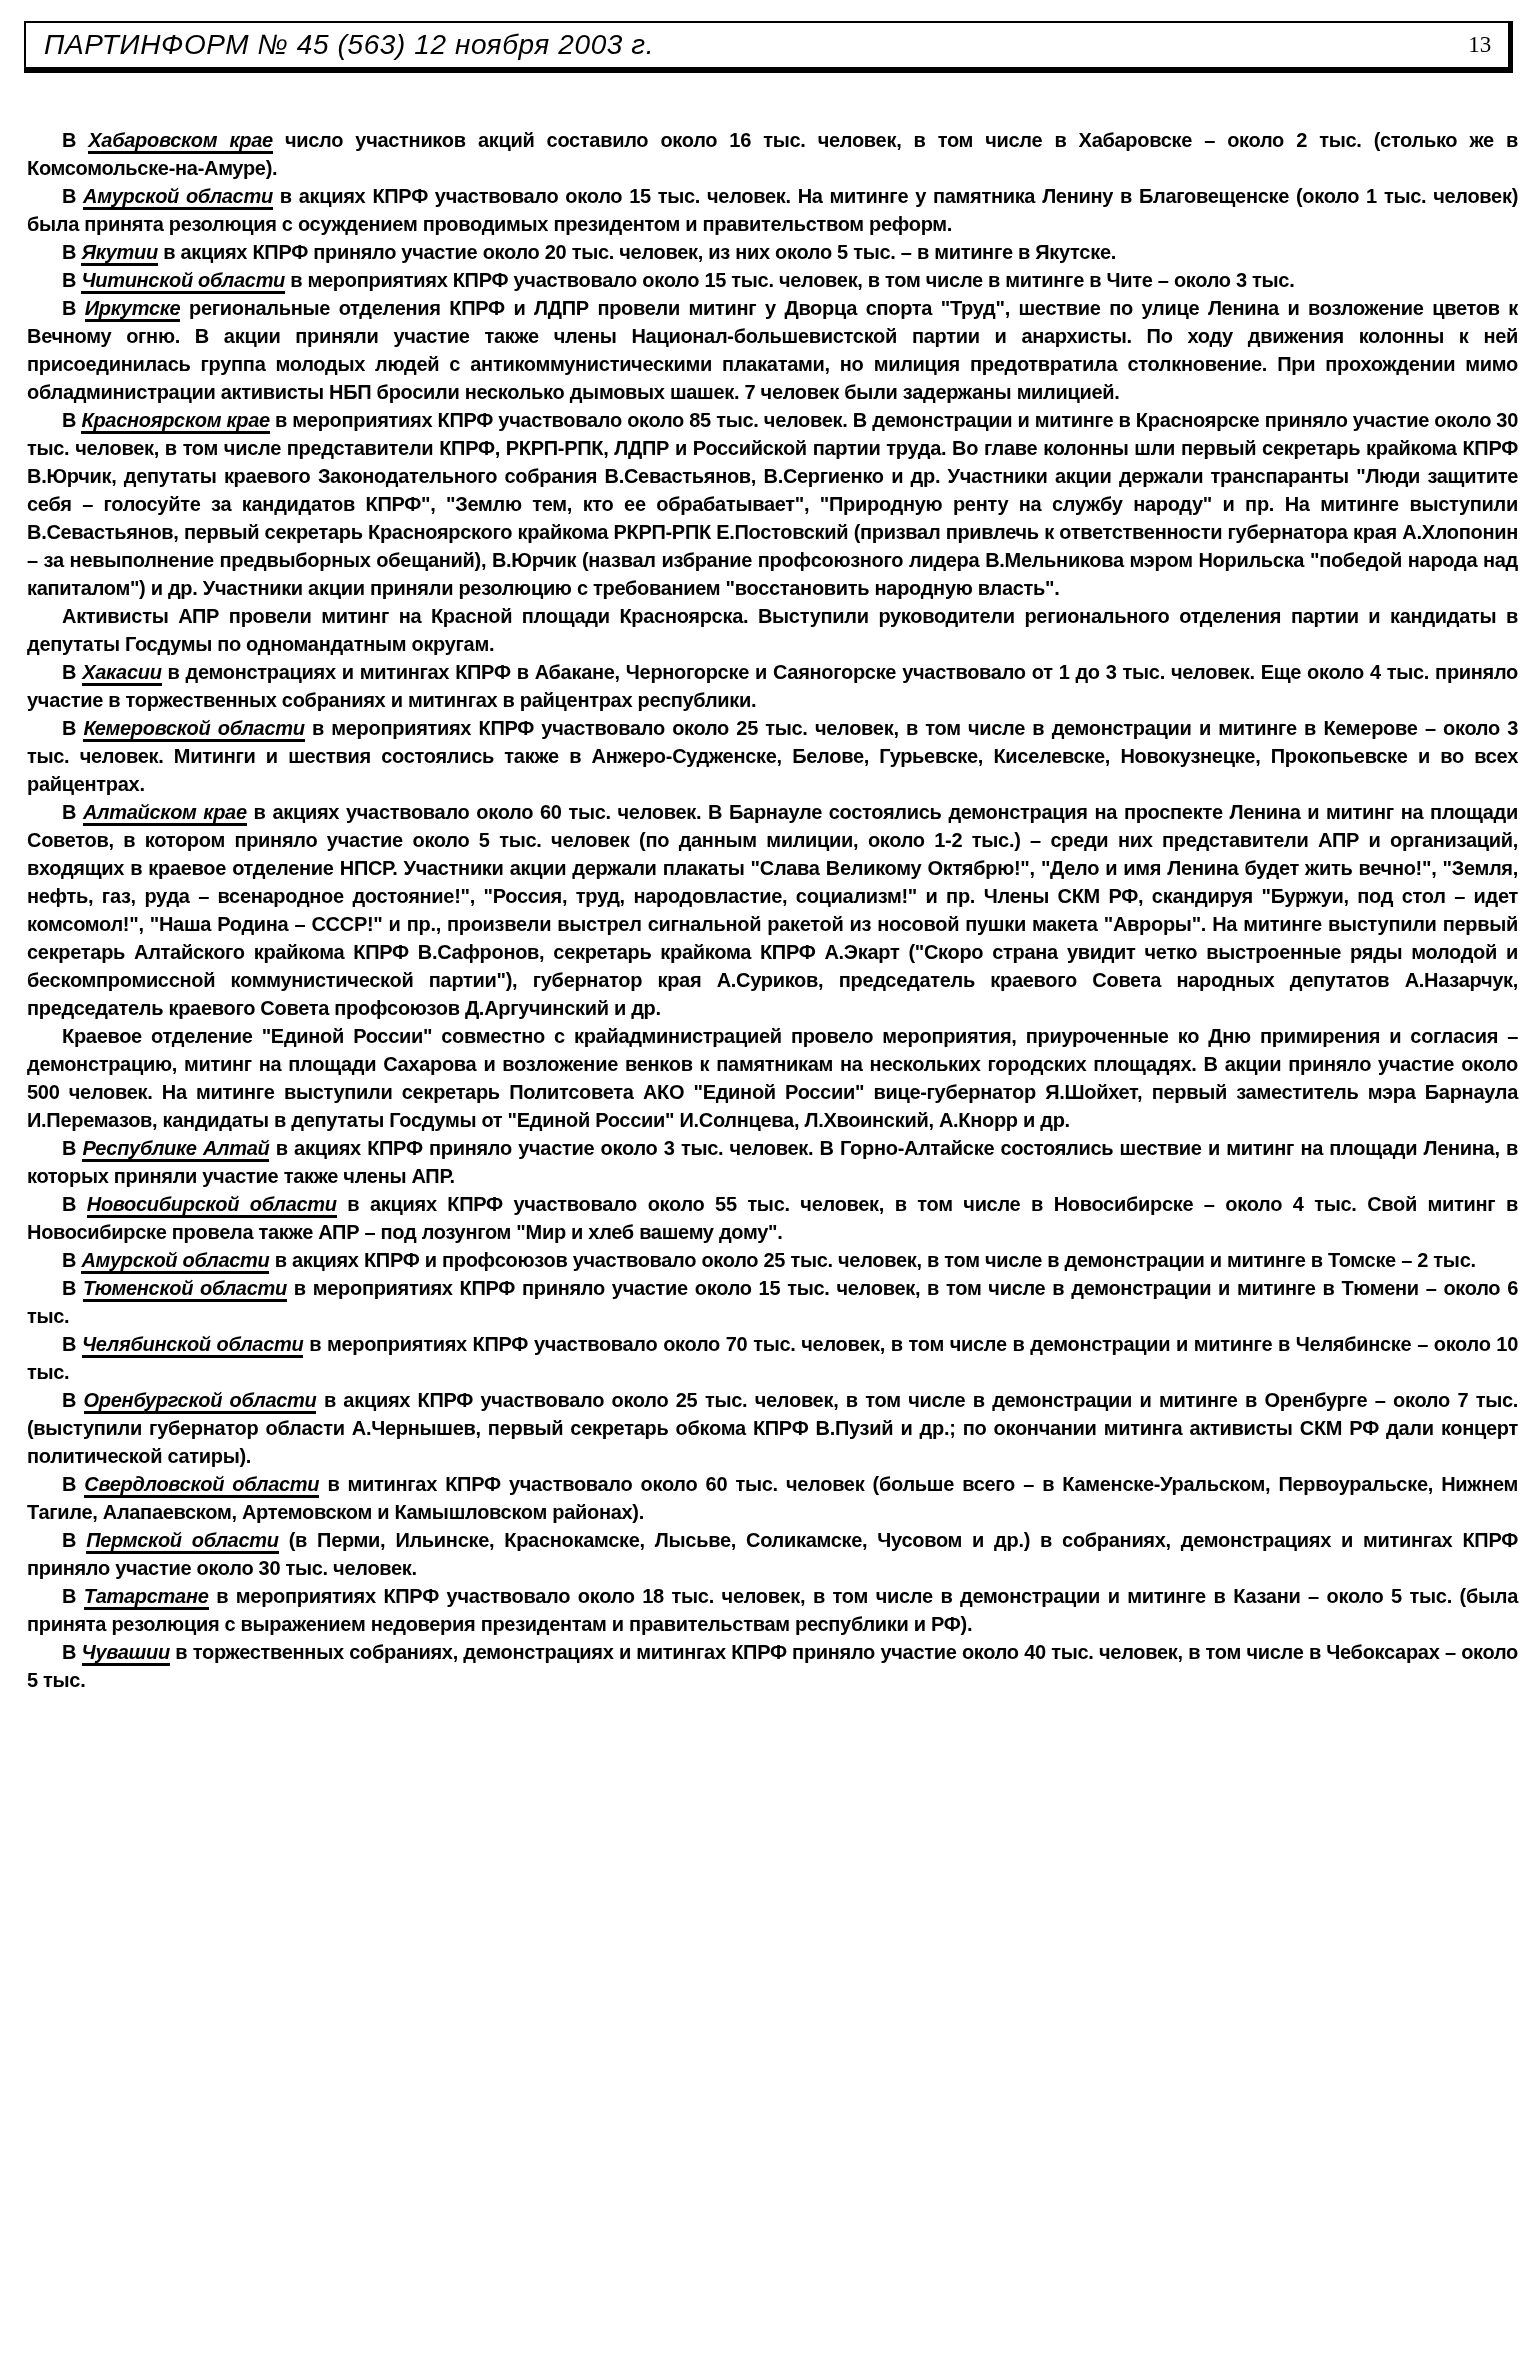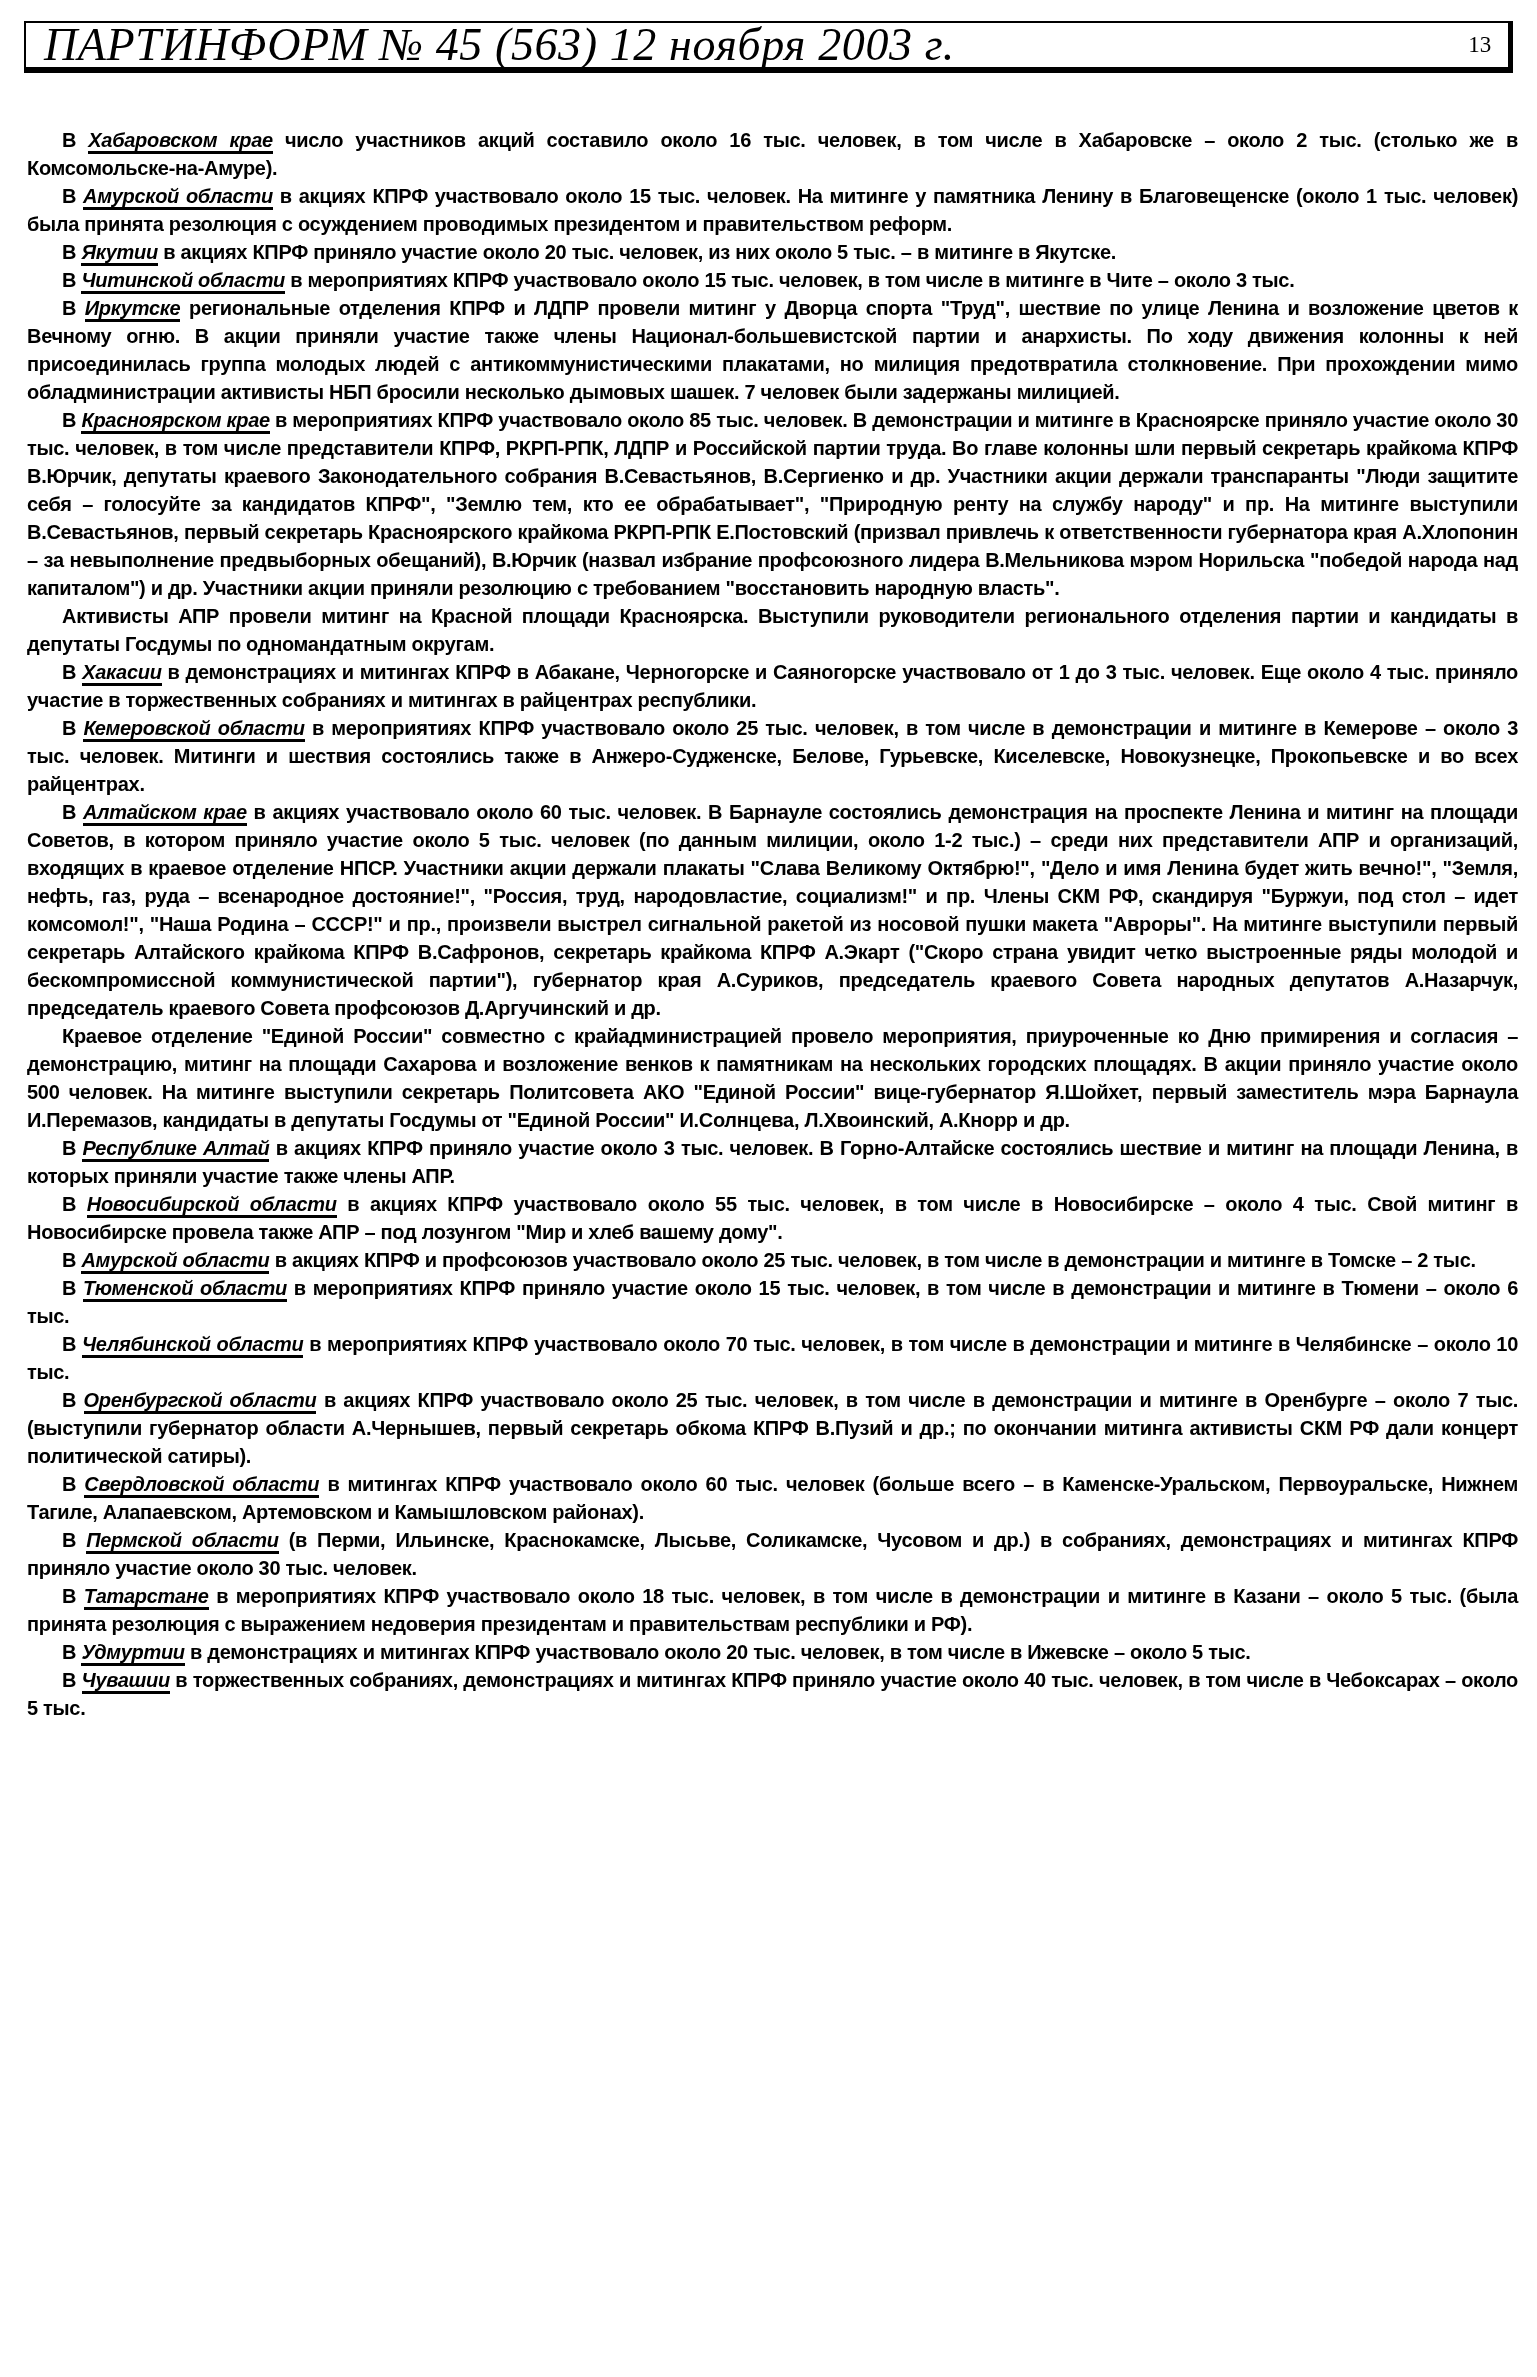--- a/index.html
+++ b/index.html
@@ -26,24 +26,24 @@
     border-bottom-width: 6.4px;
     border-right-width: 5.1px;
     background: #ffffff;
     display: flex;
     align-items: center;
     justify-content: space-between;
     padding: 0 16.7px 0 18px;
     box-sizing: content-box;
   }
   .header-title {
-    font-family: Liberation Serif, serif;
+    font-family: Liberation Sans, sans-serif;
     font-style: italic;
     font-weight: normal;
-    font-size: 46px;
+    font-size: 28px;
     letter-spacing: 0.6px;
     white-space: nowrap;
     text-align: right;
   }
   .header-page {
     font-family: "Liberation Serif", serif;
     font-weight: normal;
     font-size: 23px;
   }
   .article-body {
@@ -114,19 +114,18 @@
 
     <p><span>В&nbsp;</span><span class="region-lead">Оренбургской области</span><span> в акциях КПРФ участвовало около 25 тыс. человек, в том числе в демонстрации и митинге в Оренбурге – около 7 тыс. (выступили губернатор области А.Чернышев, первый секретарь обкома КПРФ В.Пузий и др.; по окончании митинга активисты СКМ РФ дали концерт политической сатиры).</span></p>
 
 
     <p><span>В&nbsp;</span><span class="region-lead">Свердловской области</span><span> в митингах КПРФ участвовало около 60 тыс. человек (больше всего – в Каменске-Уральском, Первоуральске, Нижнем Тагиле, Алапаевском, Артемовском и Камышловском районах).</span></p>
 
     <p><span>В&nbsp;</span><span class="region-lead">Пермской области</span><span> (в Перми, Ильинске, Краснокамске, Лысьве, Соликамске, Чусовом и др.) в собраниях, демонстрациях и митингах КПРФ приняло участие около 30 тыс. человек.</span></p>
 
     <p><span>В&nbsp;</span><span class="region-lead">Татарстане</span><span> в мероприятиях КПРФ участвовало около 18 тыс. человек, в том числе в демонстрации и митинге в Казани – около 5 тыс. (была принята резолюция с выражением недоверия президентам и правительствам республики и РФ).</span></p>
 
-    <p><span>В&nbsp;</span><span class="region-lead">Удмуртии</span><span> в демонстрациях и митингах КПРФ участвовало около 20 тыс. человек, в том числе в Ижевске – около 5 тыс.</span></p>
 
     <p><span>В&nbsp;</span><span class="region-lead">Чувашии</span><span> в торжественных собраниях, демонстрациях и митингах КПРФ приняло участие около 40 тыс. человек, в том числе в Чебоксарах – около 5 тыс.</span></p>
   </div>
 
 </div>
 
 
 </body></html>

